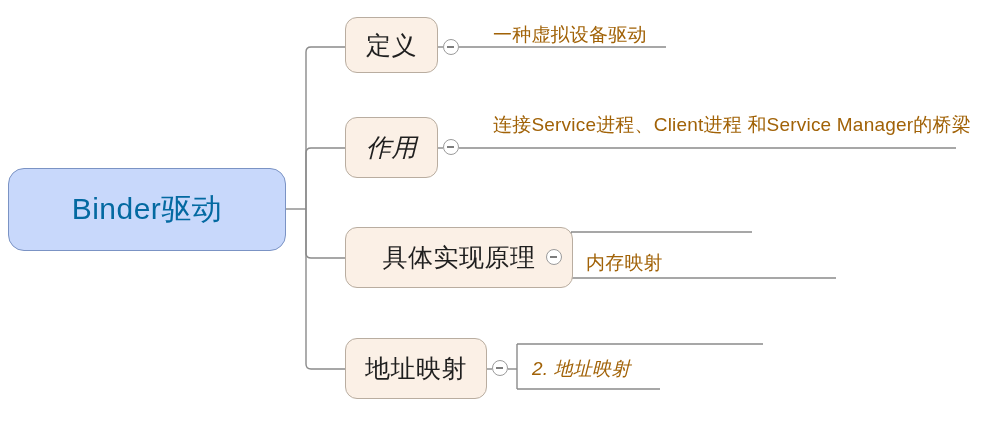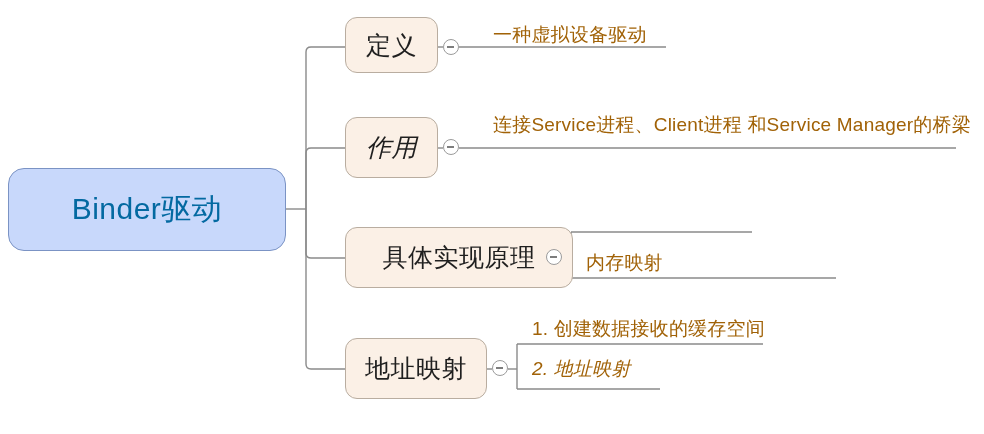--- a/index.html
+++ b/index.html
@@ -176,17 +176,16 @@
   <div class="branch-node branch-2">
     <span class="branch-label">具体实现原理</span>
   </div>
   <div class="toggle toggle-2"></div>
   <div class="leaf-text leaf-c">内存映射</div>
 
   <div class="branch-node branch-3">
     <span class="branch-label">地址映射</span>
   </div>
   <div class="toggle toggle-3"></div>
-  <div class="leaf-text leaf-e">1. 创建数据接收的缓存空间</div>
   <div class="leaf-text leaf-f">2. 地址映射</div>
 
 
 </div>
 
 </body></html>

